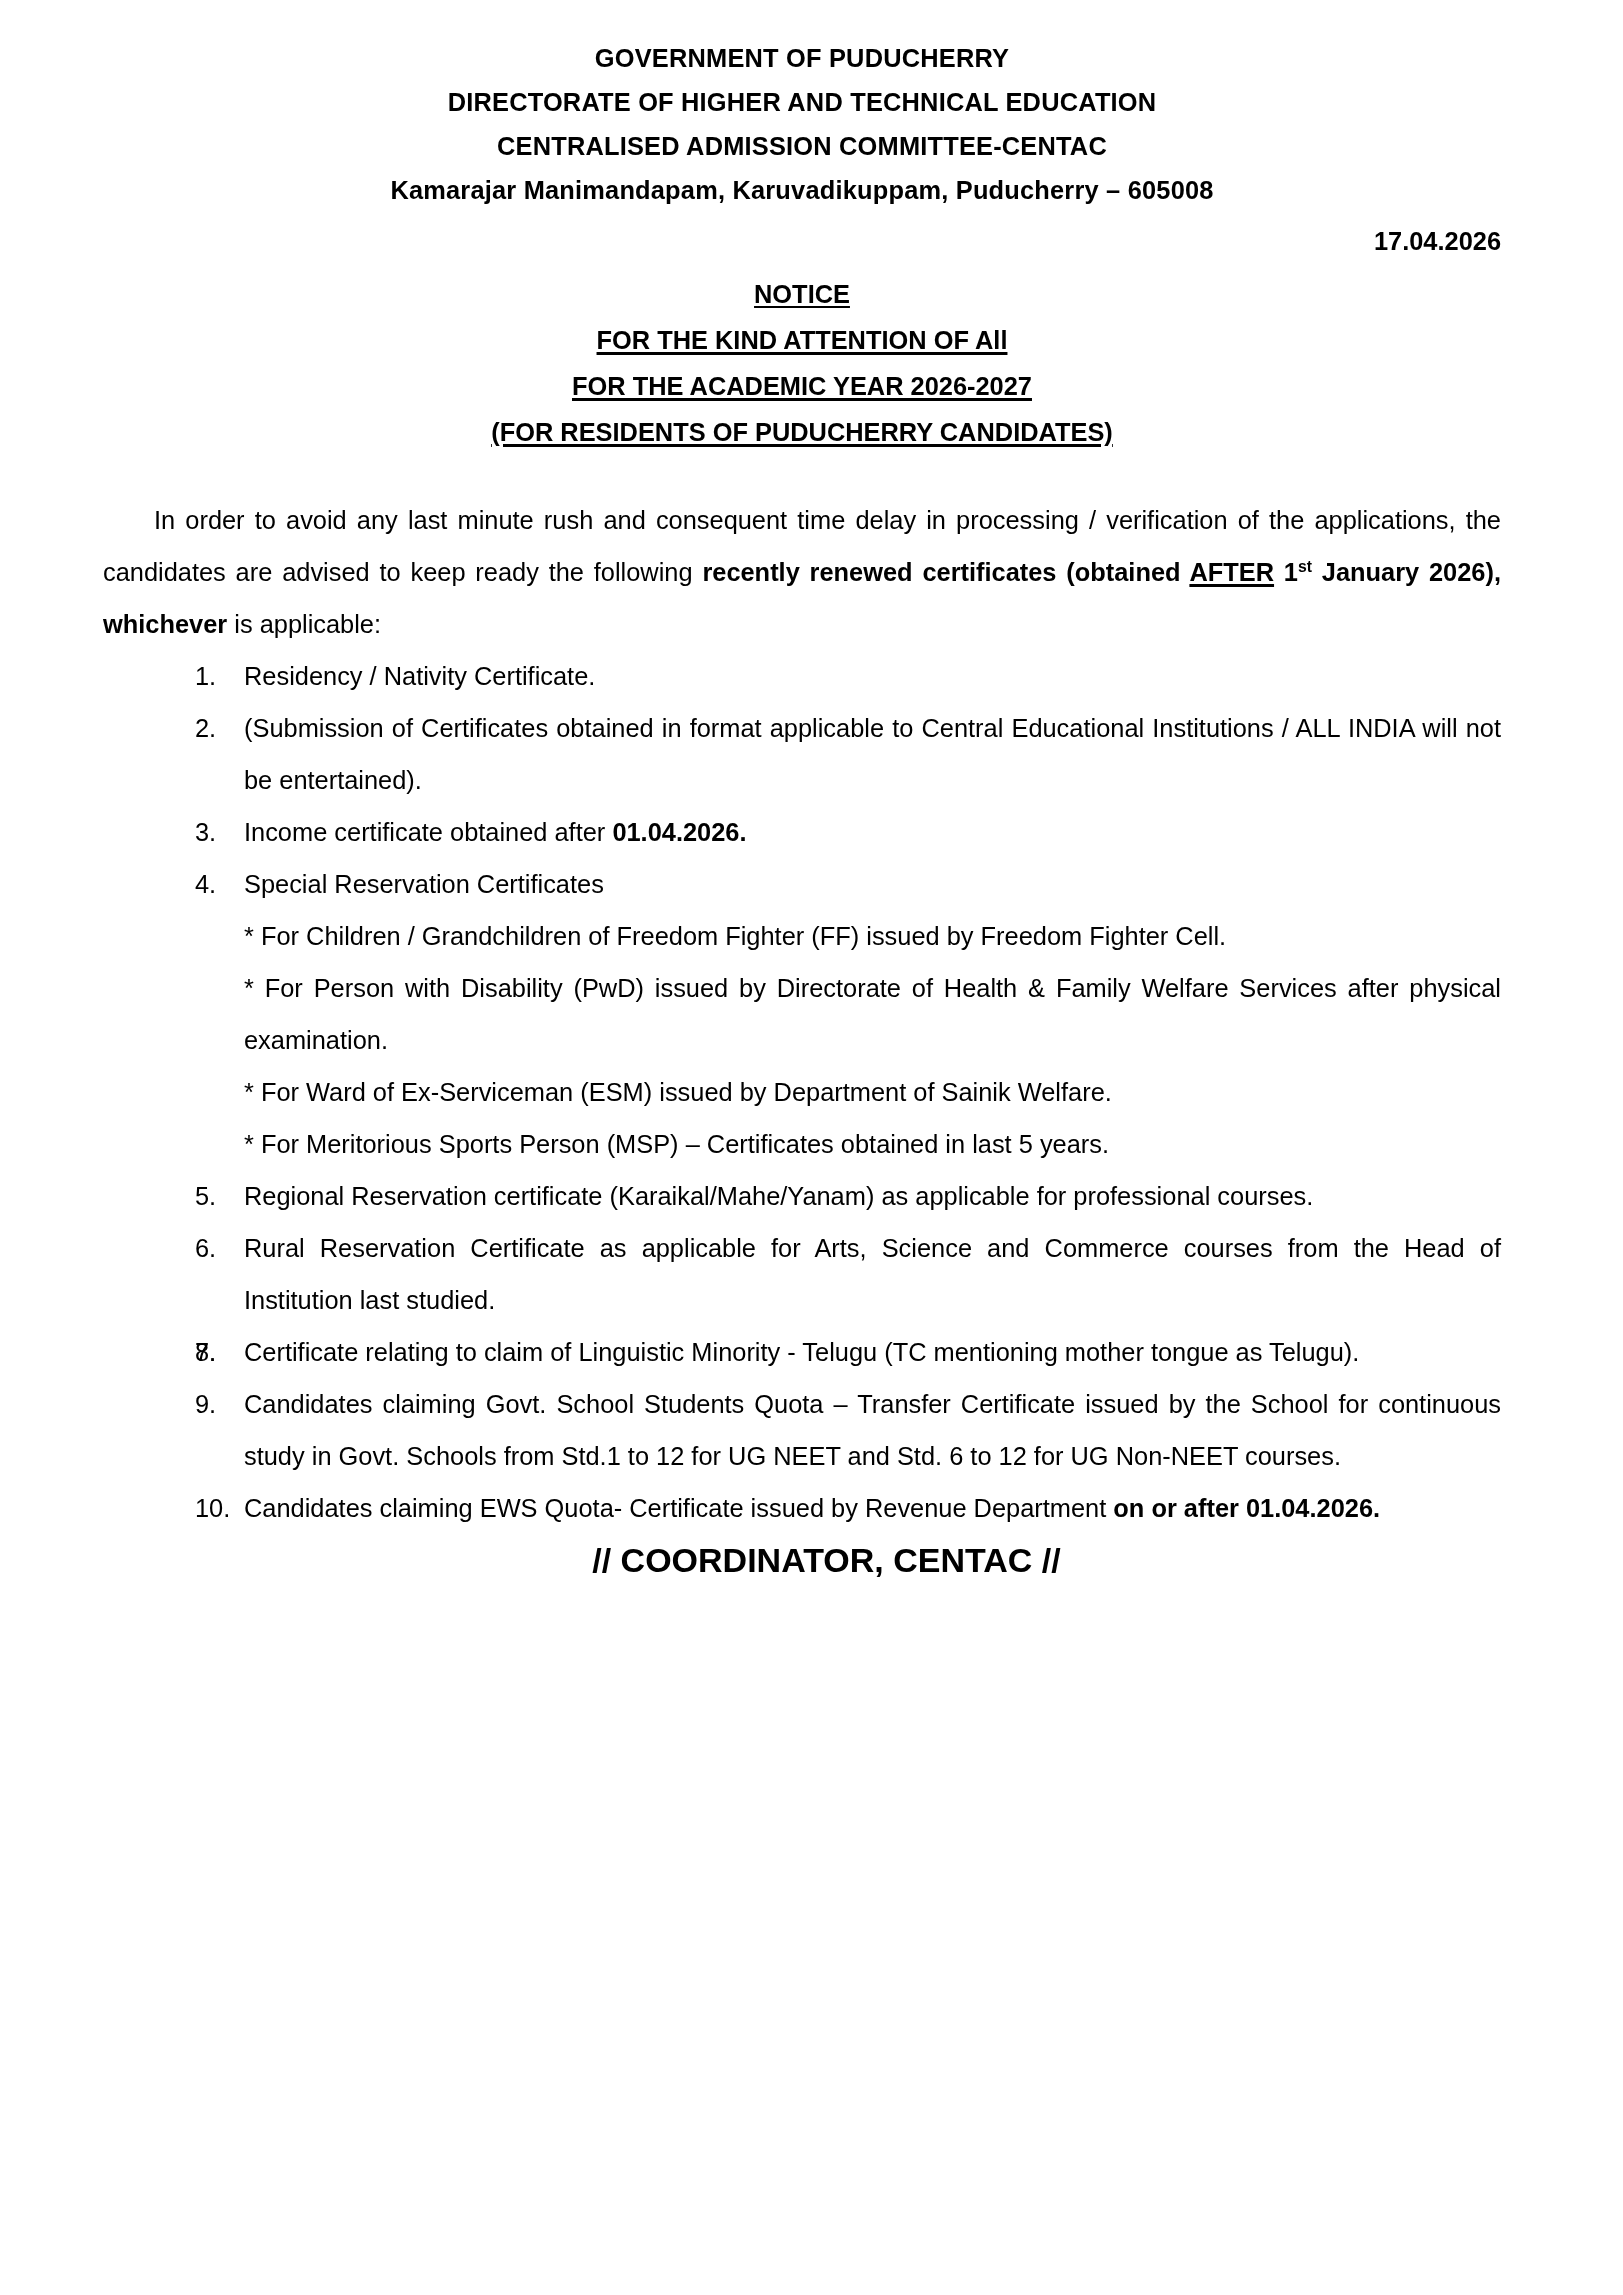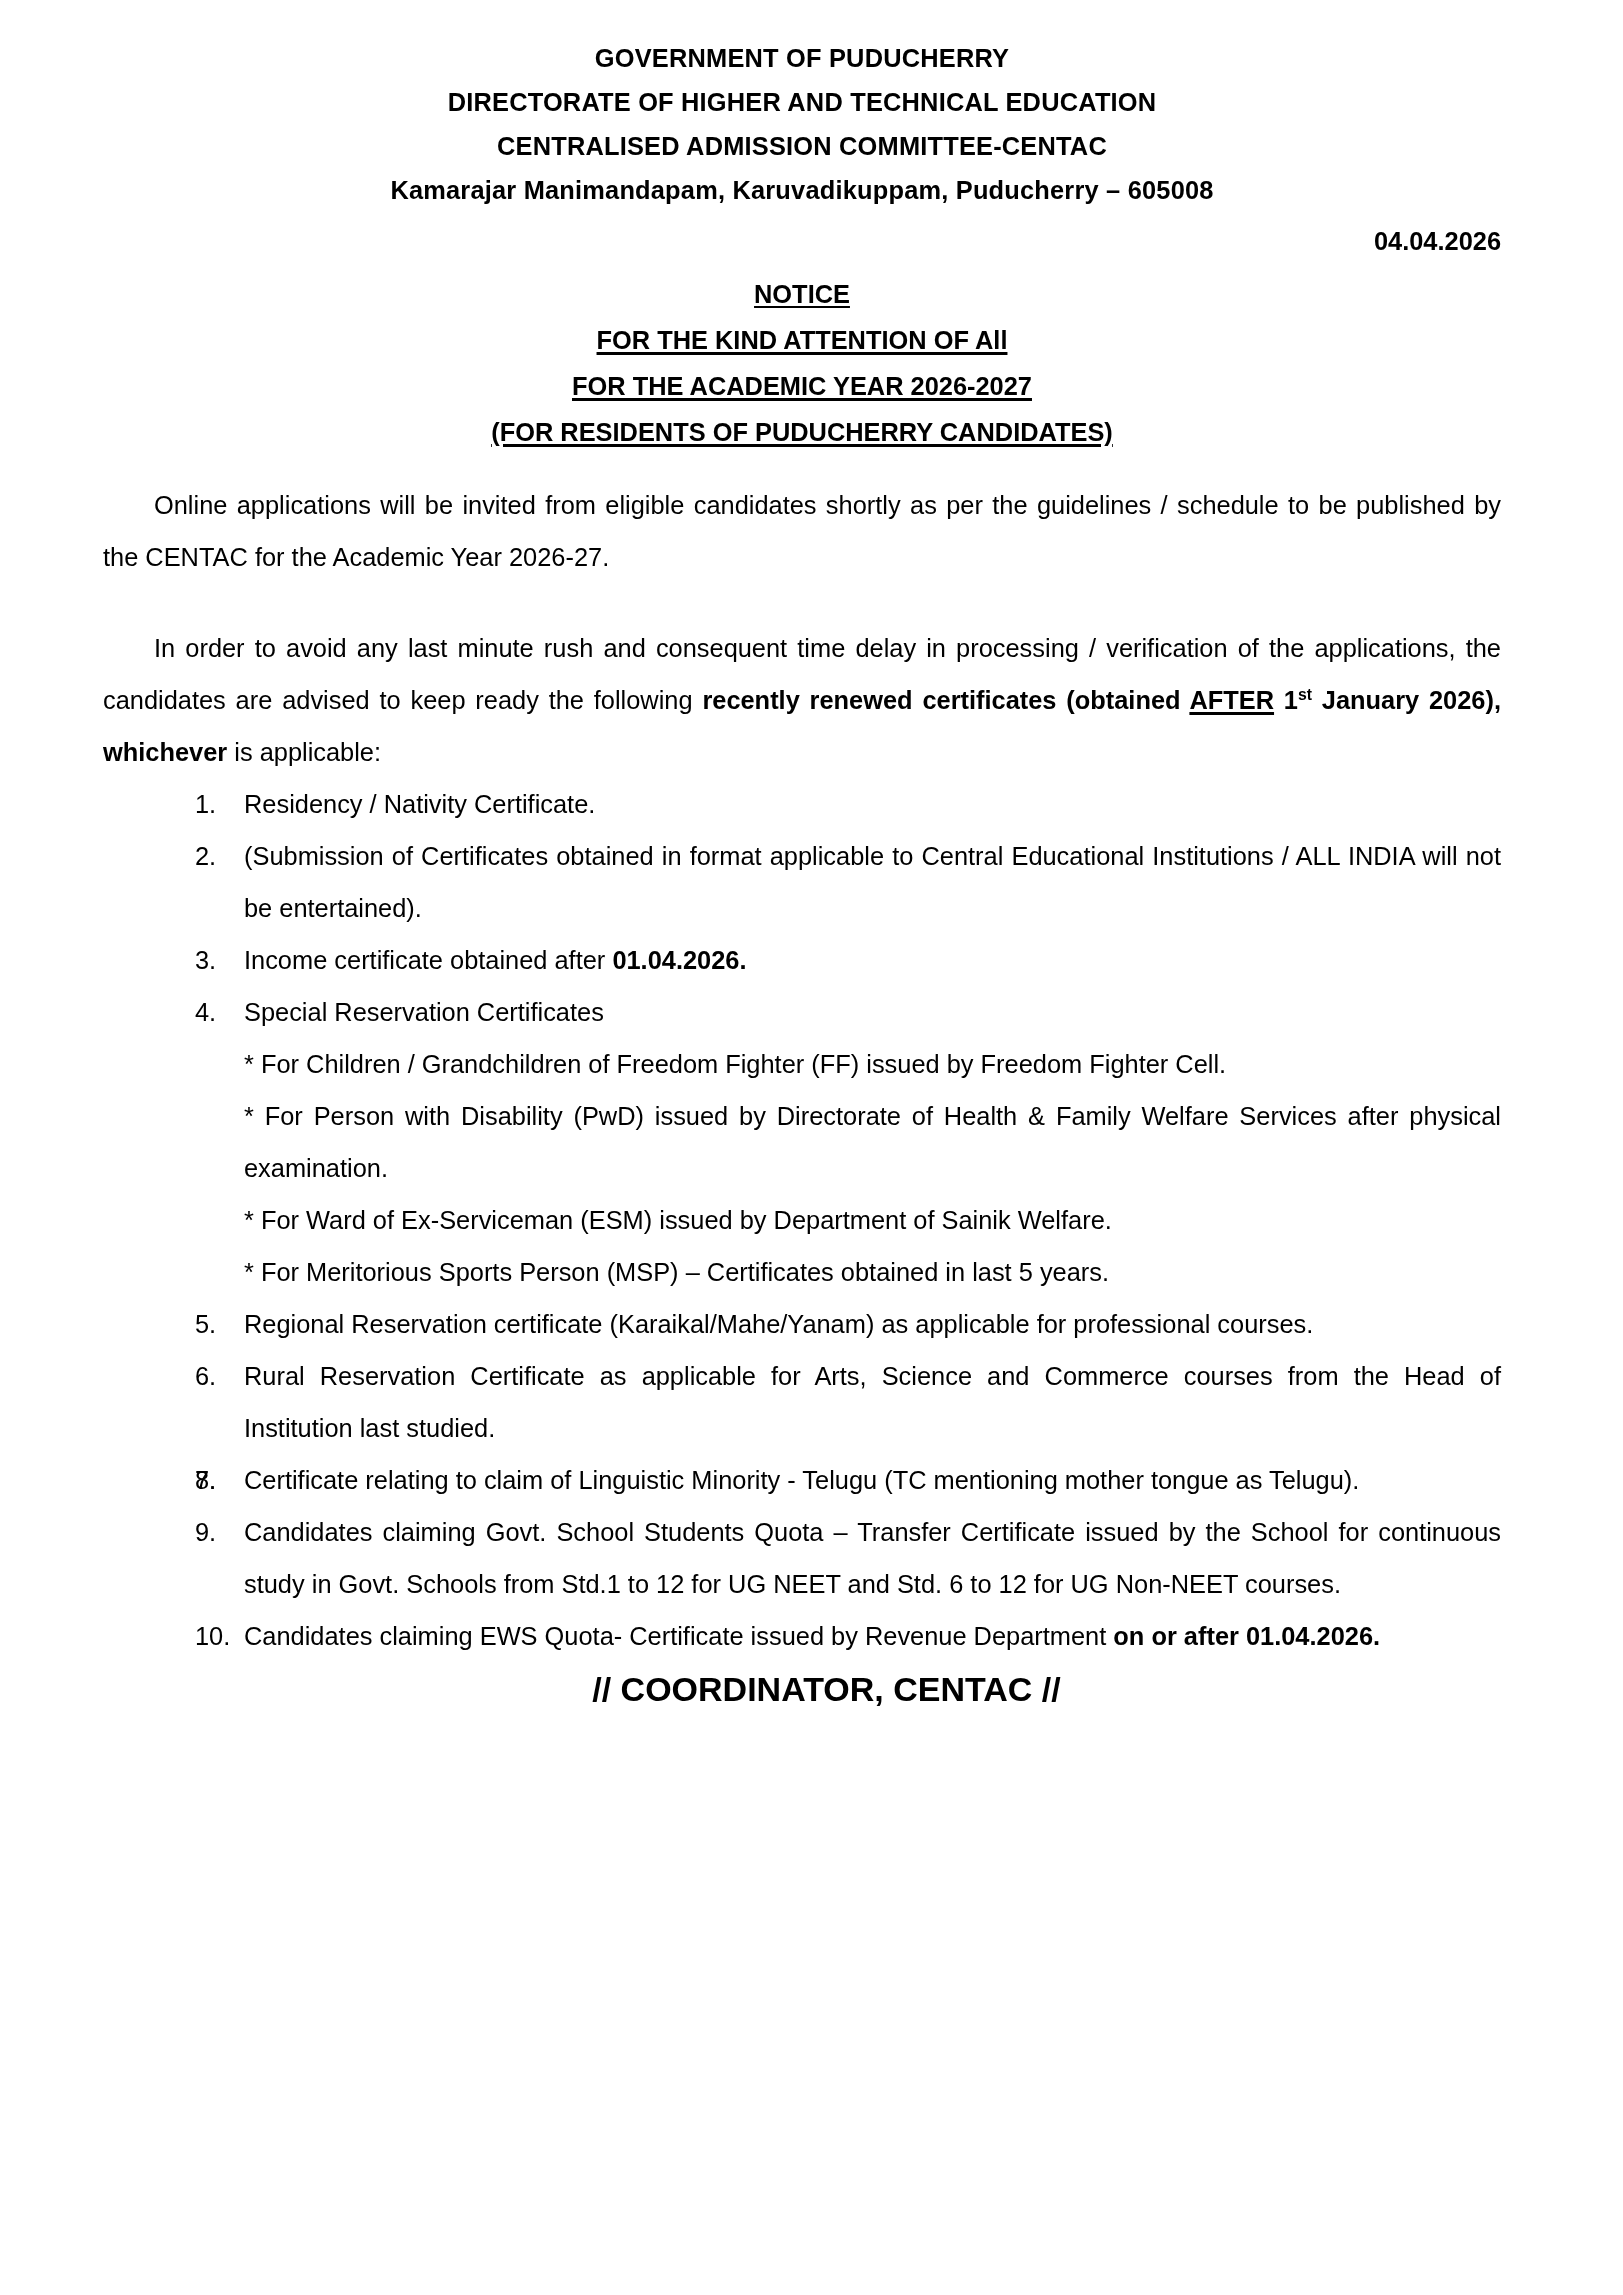--- a/index.html
+++ b/index.html
@@ -149,30 +149,29 @@
 
 <div class="page">
 
   <div class="letterhead">
     <div class="letterhead-line">GOVERNMENT OF PUDUCHERRY</div>
     <div class="letterhead-line">DIRECTORATE OF HIGHER AND TECHNICAL EDUCATION</div>
     <div class="letterhead-line">CENTRALISED ADMISSION COMMITTEE-CENTAC</div>
     <div class="letterhead-line addr">Kamarajar Manimandapam, Karuvadikuppam, Puducherry – 605008</div>
   </div>
 
-  <div class="date-line">04.04.2026</div>
+  <div class="date-line">17.04.2026</div>
 
   <div class="notice-block">
     <div class="notice-word">NOTICE</div>
     <div class="notice-sub"><span class="u">FOR THE KIND ATTENTION OF All</span></div>
     <div class="notice-sub"><span class="u">FOR THE ACADEMIC YEAR 2026-2027</span></div>
     <div class="notice-sub"><span class="u">(FOR RESIDENTS OF PUDUCHERRY CANDIDATES)</span></div>
   </div>
 
-  <p class="para first nostretch">Online applications will be invited from eligible candidates shortly as per the guidelines / schedule to be published by the CENTAC for the Academic Year 2026-27.</p>
 
   <p class="para second nostretch"><span>In order to avoid any last minute rush and consequent time delay in processing / verification of the applications, the candidates are advised to keep ready the following </span><b>recently renewed certificates (obtained </b><span class="u-bold">AFTER</span><b> 1</b><b><sup>st</sup></b><b> January 2026), whichever</b><span> is applicable:</span></p>
 
   <ol class="list">
 
     <li class="list-item">
       <span class="marker">1.</span>
       <span class="text nostretch">Residency / Nativity Certificate.</span>
     </li>
 

